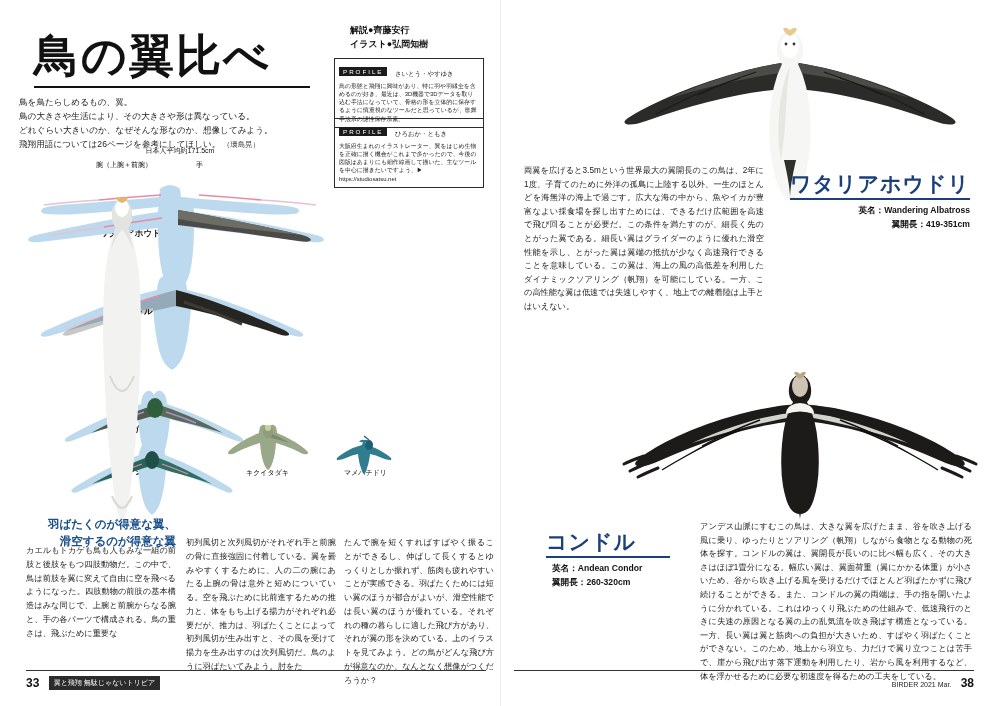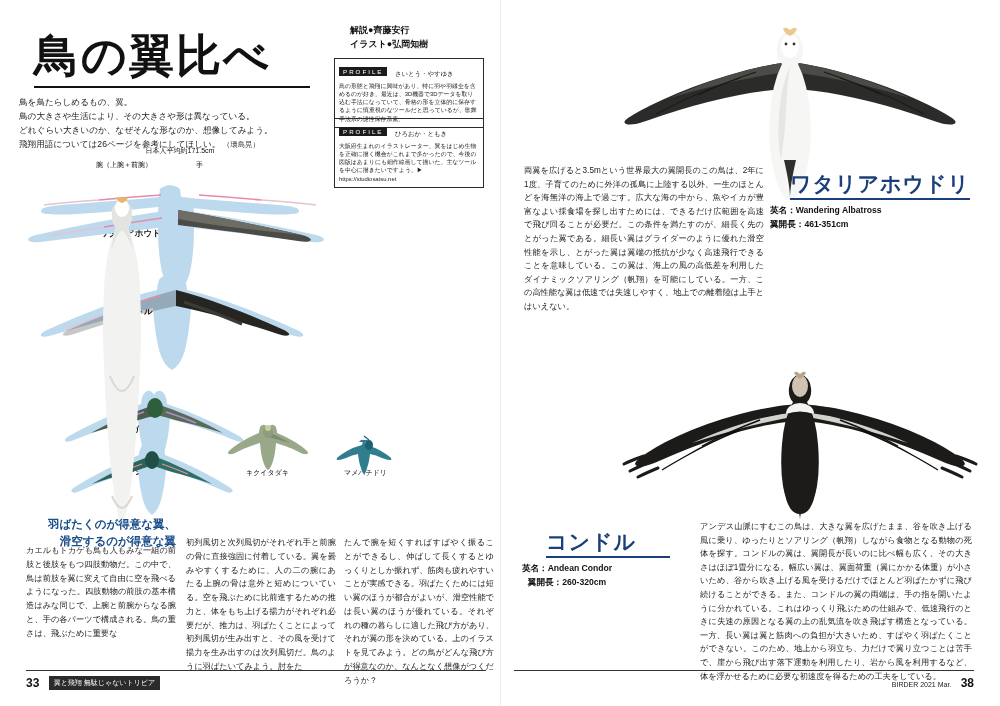--- a/index.html
+++ b/index.html
@@ -95,21 +95,21 @@
   .footline-r{
     position:absolute;right:26px;top:670px;width:460px;height:1px;background:#333;
   }
   
   .bird-title{
     position:absolute;font-size:21px;font-weight:700;color:#1a3f7a;letter-spacing:1px;
     font-family:"DejaVu Sans","Liberation Sans",sans-serif;
   }
   .bird-title-rule{position:absolute;height:1.6px;background:#1a3f7a;}
   .bird-meta{
-    position:absolute;font-size:8.6px;font-weight:700;line-height:1.6;color:#111;
+    position:absolute;font-size:8.6px;font-weight:700;line-height:1.6;color:#111;text-align:right;
   }
   .body-box{
     position:absolute;font-size:8.2px;line-height:1.66;color:#1b1b1b;text-align:justify;
   }
   
   svg{display:block;}
   .ill{position:absolute;}
 </style>
 </head>
 <body>
@@ -266,21 +266,21 @@
       <path d="M194 140 q6 26 6 38 q0 -12 6 -38 z" fill="#2f2f2c"></path>
     </svg>
 
     <div class="bird-title" style="left:790px;top:170px;">ワタリアホウドリ</div>
     <div class="bird-title-rule" style="left:790px;top:198px;width:180px;"></div>
     <div class="bird-meta" style="left:770px;top:204px;width:200px;">
       <div>
         <span>英名：</span><span>Wandering Albatross</span>
       </div>
       <div>
-        <span>翼開長：</span><span>461-351cm</span>
+        <span>翼開長：</span><span>419-351cm</span>
       </div>
     </div>
 
     <div class="body-box" style="left:524px;top:164px;width:240px;">両翼を広げると3.5mという世界最大の翼開長のこの鳥は、2年に1度、子育てのために外洋の孤島に上陸する以外、一生のほとんどを海無洋の海上で過ごす。広大な海の中から、魚やイカが豊富なよい採食場を探し出すためには、できるだけ広範囲を高速で飛び回ることが必要だ。この条件を満たすのが、細長く先のとがった翼である。細長い翼はグライダーのように優れた滑空性能を示し、とがった翼は翼端の抵抗が少なく高速飛行できることを意味している。この翼は、海上の風の高低差を利用したダイナミックソアリング（帆翔）を可能にしている。一方、この高性能な翼は低速では失速しやすく、地上での離着陸は上手とはいえない。</div>
 
     <svg class="ill" style="left:620px;top:360px;" width="360" height="160" viewBox="0 0 360 160">
       <rect width="360" height="160" fill="#ffffff"></rect>
 
       <path d="M178 44 q-28 2 -58 10 q-34 9 -62 22 q-24 11 -38 22 q-8 6 -3 8 q7 2 22 -5 q34 -15 62 -24 q32 -10 58 -14 q12 -2 19 -2 z" fill="#1c1b19"></path>
       <path d="M178 52 q-24 2 -50 10 q-30 9 -56 21 q28 -9 54 -16 q28 -7 52 -11 z" fill="#f2f2ee" opacity="0.85"></path>
@@ -300,21 +300,21 @@
       <path d="M180 14 q-10 3 -11 14 q-1 9 4 14 q-9 16 -11 42 q-2 24 1 42 q3 16 7 22 q4 6 10 6 q6 0 10 -6 q4 -6 7 -22 q3 -18 1 -42 q-2 -26 -11 -42 q5 -5 4 -14 q-1 -11 -11 -14 z" fill="#1c1b19"></path>
       <path d="M170 46 q10 -6 20 0 q4 3 4 8 q-14 -5 -28 0 q0 -5 4 -8 z" fill="#f4f4f0"></path>
       <ellipse cx="180" cy="26" rx="8" ry="11" fill="#cfc4b4"></ellipse>
       <path d="M180 14 q-4 -4 -6 -1 q2 4 6 6 q4 -2 6 -6 q-2 -3 -6 1 z" fill="#b9a68c"></path>
 
       <path d="M168 126 q12 24 12 34 q0 -10 12 -34 z" fill="#1c1b19"></path>
     </svg>
 
     <div class="bird-title" style="left:546px;top:528px;">コンドル</div>
     <div class="bird-title-rule" style="left:546px;top:556px;width:124px;"></div>
-    <div class="bird-meta" style="left:492px;top:562px;width:150px;text-align:center;">
+    <div class="bird-meta" style="left:552px;top:562px;width:150px;text-align:left;">
       <div>
         <span>英名：</span><span>Andean Condor</span>
       </div>
       <div>
         <span>翼開長：</span><span>260-320cm</span>
       </div>
     </div>
 
     <div class="body-box" style="left:700px;top:520px;width:272px;">アンデス山脈にすむこの鳥は、大きな翼を広げたまま、谷を吹き上げる風に乗り、ゆったりとソアリング（帆翔）しながら食物となる動物の死体を探す。コンドルの翼は、翼開長が長いのに比べ幅も広く、その大きさはほぼ1畳分になる。幅広い翼は、翼面荷重（翼にかかる体重）が小さいため、谷から吹き上げる風を受けるだけでほとんど羽ばたかずに飛び続けることができる。また、コンドルの翼の両端は、手の指を開いたように分かれている。これはゆっくり飛ぶための仕組みで、低速飛行のときに失速の原因となる翼の上の乱気流を吹き飛ばす構造となっている。一方、長い翼は翼と筋肉への負担が大きいため、すばやく羽ばたくことができない。このため、地上から羽立ち、力だけで翼り立つことは苦手で、崖から飛び出す落下運動を利用したり、岩から風を利用するなど、体を浮かせるために必要な初速度を得るための工夫をしている。</div>
 

